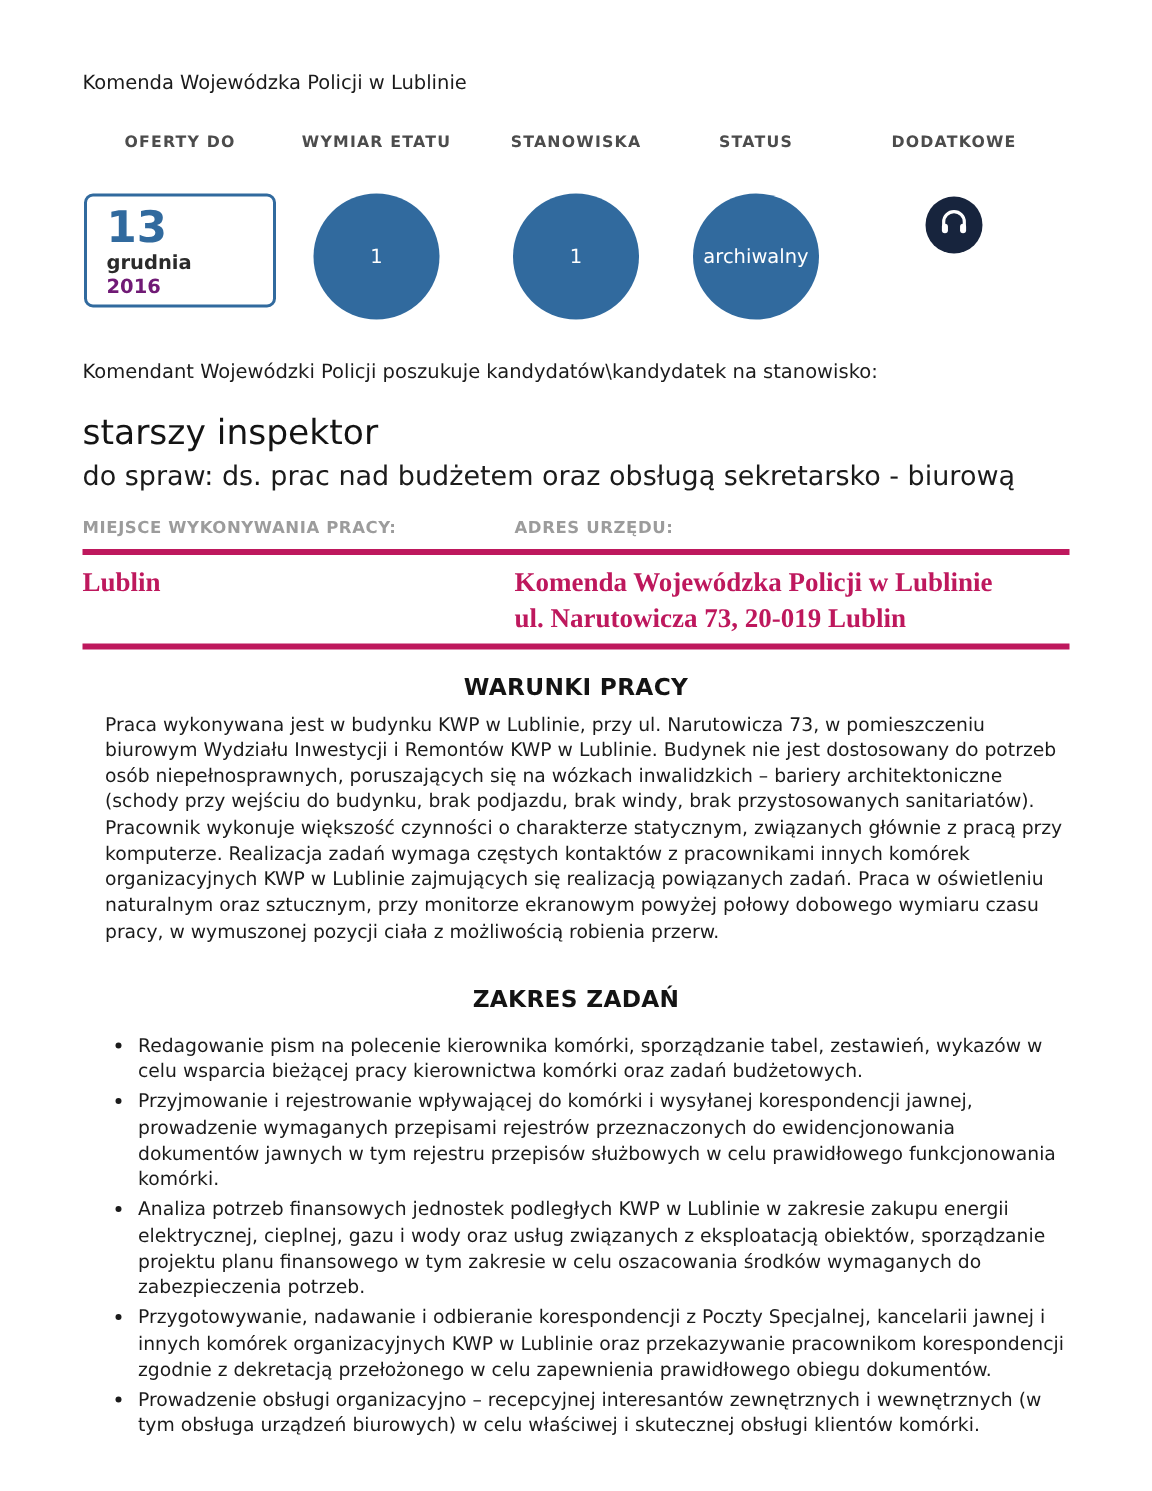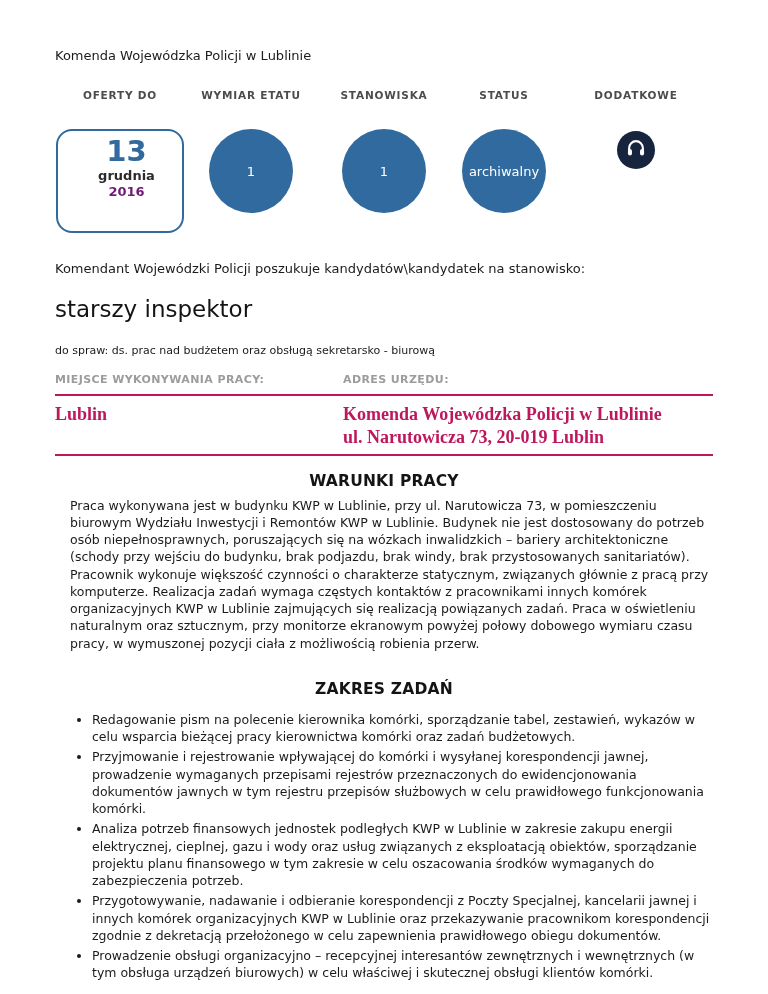--- a/index.html
+++ b/index.html
@@ -24,50 +24,49 @@
     letter-spacing: 0.8px; white-space: nowrap; margin-bottom: 28px;
   }
   .col-date { width: 130px; }
   .col-circle { width: 84px; }
   .col-c1 { margin-left: 24px; }
   .col-c2 { margin-left: 49px; }
   .col-c3 { margin-left: 36px; }
   .col-icon { width: 90px; margin-left: 45px; }
 
   .date-card {
-    width: 128px; height: 104px;
-    border: 2px solid #316a9e; border-radius: 16px;
+    width: 128px; height: 76px;
+    border: 2px solid #316a9e; border-radius: 6px;
     padding: 5px 0 0 13px; align-self: flex-start; margin-left: 1px;
     background: #fff;
-    text-align: center;
   }
   .date-day { font-size: 29px; font-weight: bold; color: #316a9e; line-height: 1.05; }
   .date-month { font-size: 13px; font-weight: bold; color: #2b2b2b; margin-top: 2px; line-height: 1.2; }
   .date-year { font-size: 13px; font-weight: bold; color: #701a75; line-height: 1.2; }
 
   .circle {
     width: 84px; height: 84px; border-radius: 50%;
     background: #316a9e; color: #ffffff;
     display: flex; align-items: center; justify-content: center;
     font-size: 13px;
   }
   .icon-circle {
     width: 38px; height: 38px; border-radius: 50%;
     background: #17243d; margin-top: 2px;
     display: flex; align-items: center; justify-content: center;
   }
 
   .intro { font-size: 13px; margin-top: 28px; }
 
   .job-title { font-size: 23px; font-weight: 400; color: #141414; margin: 20px 0 0 0; line-height: 1.2; }
-  .subtitle { font-size: 11px; line-height: 1.55; margin-top: 18px; }
+  .subtitle { font-size: 18px; line-height: 1.55; }
 
   
   .meta { margin-top: 14px; }
-  .meta-row { display: flex; border-bottom: 2px solid #be185d; }
+  .meta-row { display: flex; border-bottom: 4px solid #be185d; }
   .meta-cell-left { width: 288px; padding-right: 10px; }
   .meta-cell-right { flex: 1; }
   .meta-labels { padding-bottom: 8px; }
   .meta-label {
     font-size: 11px; font-weight: bold; color: #9c9c9c; letter-spacing: 0.4px;
   }
   .meta-values { padding: 7px 0 5px 0; }
   .meta-value { font-size: 18px; font-weight: bold; color: #be185d; line-height: 1.28; font-family: Liberation Serif, serif; }
 
   .section-heading {

